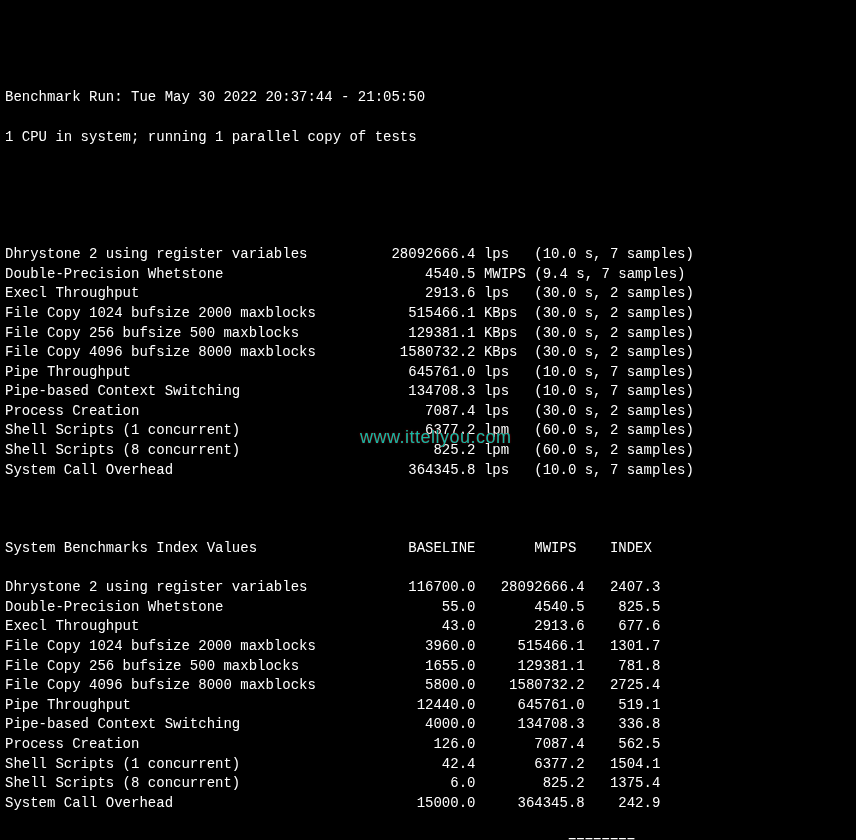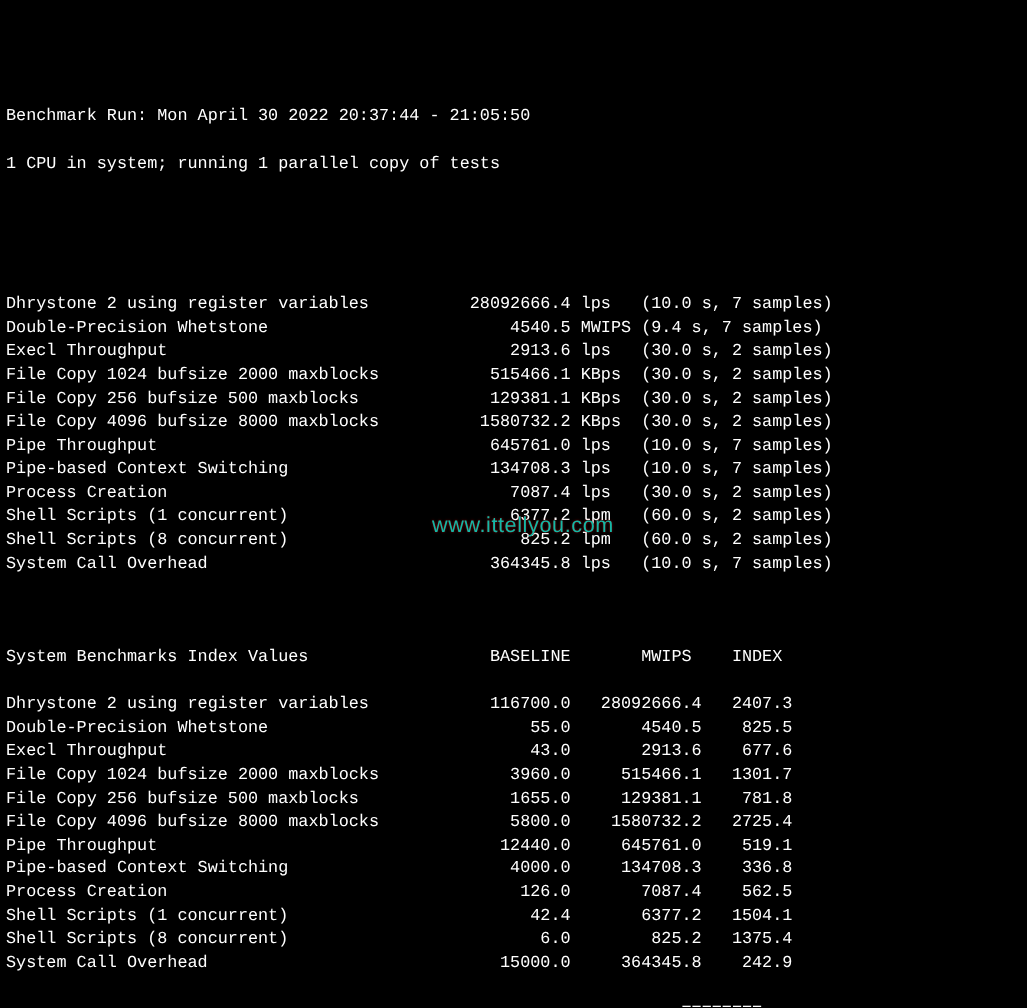--- a/index.html
+++ b/index.html
@@ -26,21 +26,21 @@
     text-shadow: 0 0 2px rgba(255,0,0,0.6);
     pointer-events: none;
   }
   .line { display:block; }
 </style>
 </head>
 <body>
 
 
 
-<span class="line">Benchmark Run: Mon April 30 2022 20:37:44 - 21:05:50</span>
+<span class="line">Benchmark Run: Tue May 30 2022 20:37:44 - 21:05:50</span>
 <span class="line">1 CPU in system; running 1 parallel copy of tests</span>
 <span class="line"> </span>
 <span class="line"> </span>
 <div id="results-block"><span class="line">Dhrystone 2 using register variables          28092666.4 lps   (10.0 s, 7 samples)</span><span class="line">Double-Precision Whetstone                        4540.5 MWIPS (9.4 s, 7 samples)</span><span class="line">Execl Throughput                                  2913.6 lps   (30.0 s, 2 samples)</span><span class="line">File Copy 1024 bufsize 2000 maxblocks           515466.1 KBps  (30.0 s, 2 samples)</span><span class="line">File Copy 256 bufsize 500 maxblocks             129381.1 KBps  (30.0 s, 2 samples)</span><span class="line">File Copy 4096 bufsize 8000 maxblocks          1580732.2 KBps  (30.0 s, 2 samples)</span><span class="line">Pipe Throughput                                 645761.0 lps   (10.0 s, 7 samples)</span><span class="line">Pipe-based Context Switching                    134708.3 lps   (10.0 s, 7 samples)</span><span class="line">Process Creation                                  7087.4 lps   (30.0 s, 2 samples)</span><span class="line">Shell Scripts (1 concurrent)                      6377.2 lpm   (60.0 s, 2 samples)</span><span class="line">Shell Scripts (8 concurrent)                       825.2 lpm   (60.0 s, 2 samples)</span><span class="line">System Call Overhead                            364345.8 lps   (10.0 s, 7 samples)</span></div>
 <span class="line"> </span>
 <span class="line" id="index-header-line">System Benchmarks Index Values                  BASELINE       MWIPS    INDEX</span>
 <div id="index-block"><span class="line">Dhrystone 2 using register variables            116700.0   28092666.4   2407.3</span><span class="line">Double-Precision Whetstone                          55.0       4540.5    825.5</span><span class="line">Execl Throughput                                    43.0       2913.6    677.6</span><span class="line">File Copy 1024 bufsize 2000 maxblocks             3960.0     515466.1   1301.7</span><span class="line">File Copy 256 bufsize 500 maxblocks               1655.0     129381.1    781.8</span><span class="line">File Copy 4096 bufsize 8000 maxblocks             5800.0    1580732.2   2725.4</span><span class="line">Pipe Throughput                                  12440.0     645761.0    519.1</span><span class="line">Pipe-based Context Switching                      4000.0     134708.3    336.8</span><span class="line">Process Creation                                   126.0       7087.4    562.5</span><span class="line">Shell Scripts (1 concurrent)                        42.4       6377.2   1504.1</span><span class="line">Shell Scripts (8 concurrent)                         6.0        825.2   1375.4</span><span class="line">System Call Overhead                             15000.0     364345.8    242.9</span></div>
 <span class="line">                                                                   ========</span>
 
 

